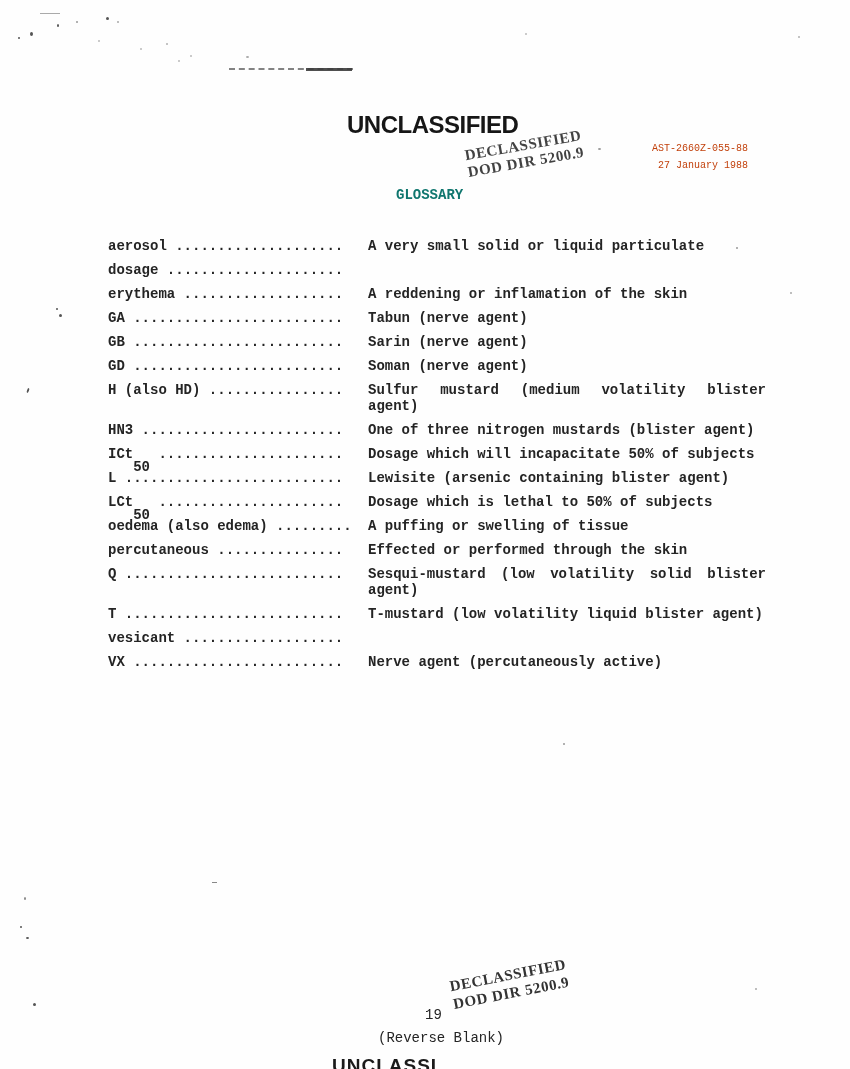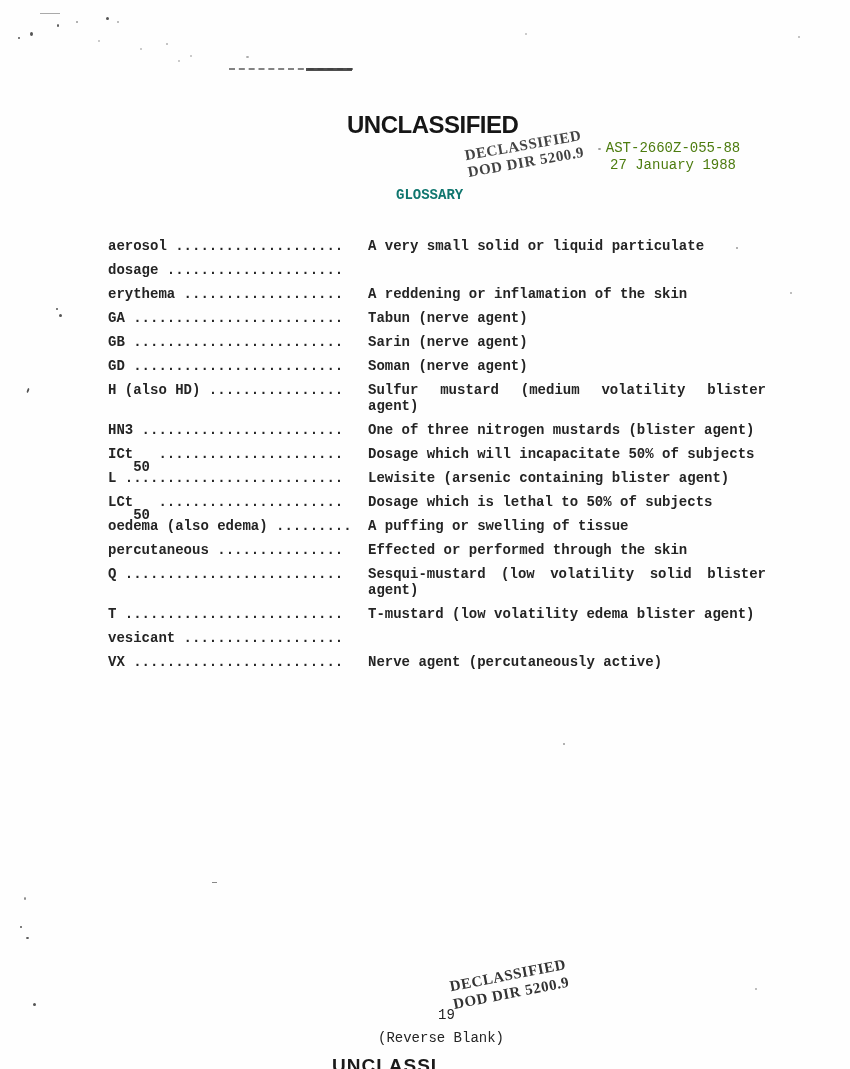--- a/index.html
+++ b/index.html
@@ -19,32 +19,32 @@
     letter-spacing:-0.5px; color:#161616; transform:scaleY(1.02);
   }
 
   .stamp {
     position:absolute; font-family:"Liberation Serif", serif; font-weight:700;
     color:#333; text-align:center; letter-spacing:0.6px;
   }
   .stamp-top    { left:452px; top:137px; width:145px; font-size:15px; line-height:17px; transform:rotate(-10deg); opacity:.92; }
   .stamp-bottom { left:437px; top:966px; width:145px; font-size:15px; line-height:18px; transform:rotate(-11deg); }
 
-  .docinfo { position:absolute; left:598px; top:140px; width:150px; text-align:center; font-size:14px; line-height:17px; color:#4d7c0f; }
+  .docinfo { position:absolute; left:598px; top:140px; width:150px; text-align:right; font-size:10px; line-height:17px; color:#c2410c; }
   .docinfo div { white-space:pre; }
 
   .glossary-title { position:absolute; left:396px; top:187px; font-size:14px; font-weight:700; color:#0f766e; }
 
   .glossary { position:absolute; left:108px; top:238px; width:680px; font-size:14px; }
   .row { display:flex; margin-bottom:8px; line-height:16px;font-weight:bold; }
   .term-cell { flex:0 0 260px; width:260px; white-space:pre; }
   .sub { position:relative; top:13px; }
   .def-cell { width:398px; text-align:justify; }
 
-  .page-number   { position:absolute; left:425px; top:1007px; font-size:14px;margin-left:13px; }
+  .page-number   { position:absolute; left:425px; top:1007px; font-size:14px; }
   .reverse-blank { position:absolute; left:378px; top:1030px; font-size:14px; }
 
   .footer-cutoff {
     position:absolute; left:332px; top:1056px; width:104px; height:13px; overflow:hidden;
   }
   .footer-cutoff span {
     display:block; font-family:"Liberation Sans", sans-serif; font-weight:800;
     font-size:19px; line-height:19px; letter-spacing:1px; color:#1a1a1a;
   }
 </style>
@@ -165,21 +165,21 @@
       <span class="def-cell">Effected or performed through the skin</span>
     </div>
 
     <div class="row">
       <span class="term-cell"><span>Q</span><span class="sub"></span><span> ..........................</span></span>
       <span class="def-cell">Sesqui-mustard (low volatility solid blister agent)</span>
     </div>
 
     <div class="row">
       <span class="term-cell"><span>T</span><span class="sub"></span><span> ..........................</span></span>
-      <span class="def-cell">T-mustard (low volatility edema blister agent)</span>
+      <span class="def-cell">T-mustard (low volatility liquid blister agent)</span>
     </div>
 
     <div class="row">
       <span class="term-cell"><span>vesicant</span><span class="sub"></span><span> ...................</span></span>
     </div>
 
     <div class="row">
       <span class="term-cell"><span>VX</span><span class="sub"></span><span> .........................</span></span>
       <span class="def-cell">Nerve agent (percutaneously active)</span>
     </div>

